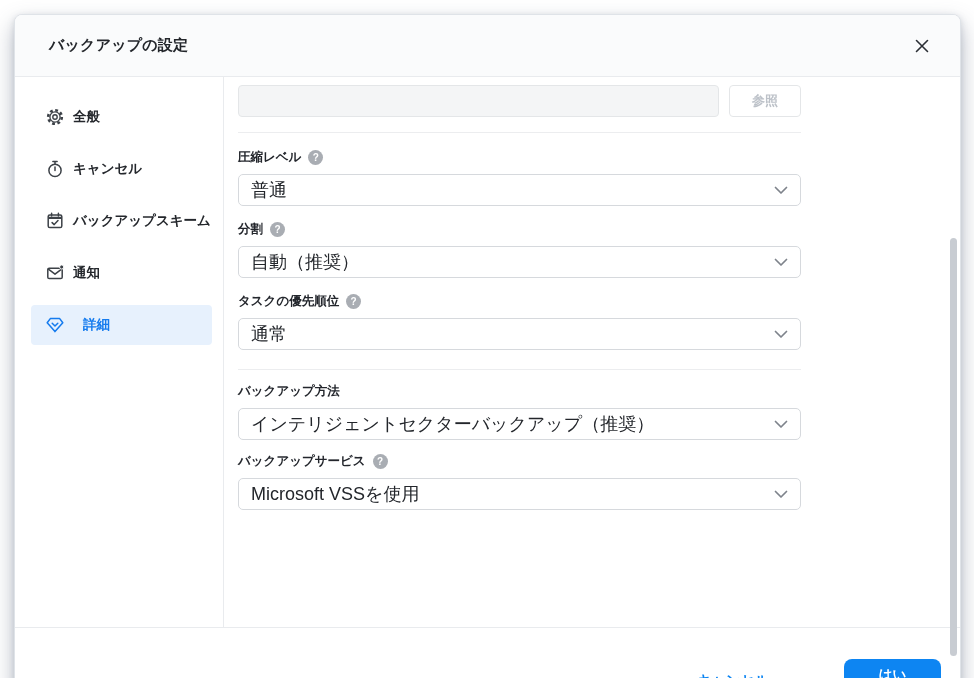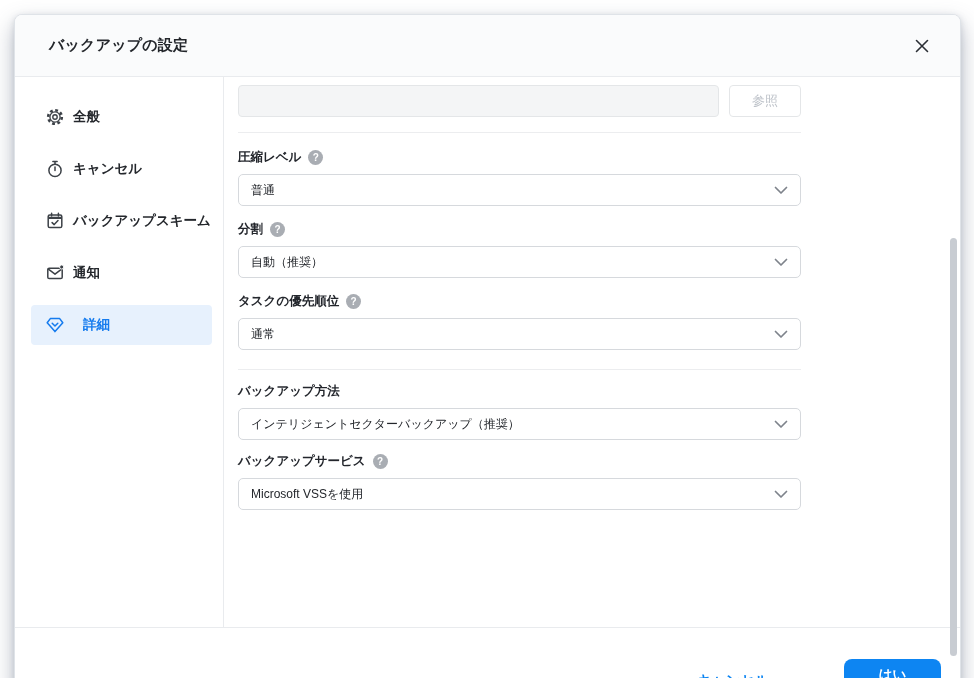--- a/index.html
+++ b/index.html
@@ -42,38 +42,39 @@
   .path-row { display:flex; gap:10px; }
   .path-input {
     flex:1 1 auto; height:32px; background:#f4f5f6; border:1px solid #e4e6e8;
     border-radius:4px; padding:0 10px; font-size:13px; color:#23262b; outline:none;
     font-family:"Liberation Sans", sans-serif;
   }
   .browse-btn {
     flex:0 0 72px; height:32px; background:#ffffff; border:1px solid #e4e6e8;
     border-radius:4px; color:#bcc1c8; font-size:13px; cursor:pointer;
     font-family:"Liberation Sans", sans-serif;
+    font-weight:bold;
   }
 
   .divider { height:1px; background:#ecedef; margin:15px 0 0 0; }
 
   .group { margin-top:15px; }
   .group-first { margin-top:16px; }
   .label-row { display:flex; align-items:center; gap:7px; margin-bottom:8px; }
   .field-label { font-size:12.5px; font-weight:700; color:#23262c; }
   .help-icon {
     width:15px; height:15px; border-radius:50%; background:#a9adb3; color:#ffffff;
     font-size:10px; font-weight:700; display:flex; align-items:center;
     justify-content:center; cursor:pointer; user-select:none;
   }
   .selectbox {
     height:32px; background:#ffffff; border:1px solid #d6d9dd; border-radius:5px;
     display:flex; align-items:center; padding:0 12px; cursor:pointer;
   }
-  .selectbox .val { font-size:12px; color:#23262b; flex:1 1 auto;
+  .selectbox .val { font-size:18px; color:#23262b; flex:1 1 auto;
     white-space:nowrap; overflow:hidden; }
   .selectbox svg { flex:0 0 auto; margin-left:8px; }
 
   .desc { margin-top:6px; font-size:13px; line-height:19px; color:#bfc3c9; width:563px; }
 
   
   .scroll-thumb {
     position:absolute; right:3px; top:161px; width:7px; height:418px;
     background:#c8ccd2; border-radius:4px; cursor:pointer;
   }

